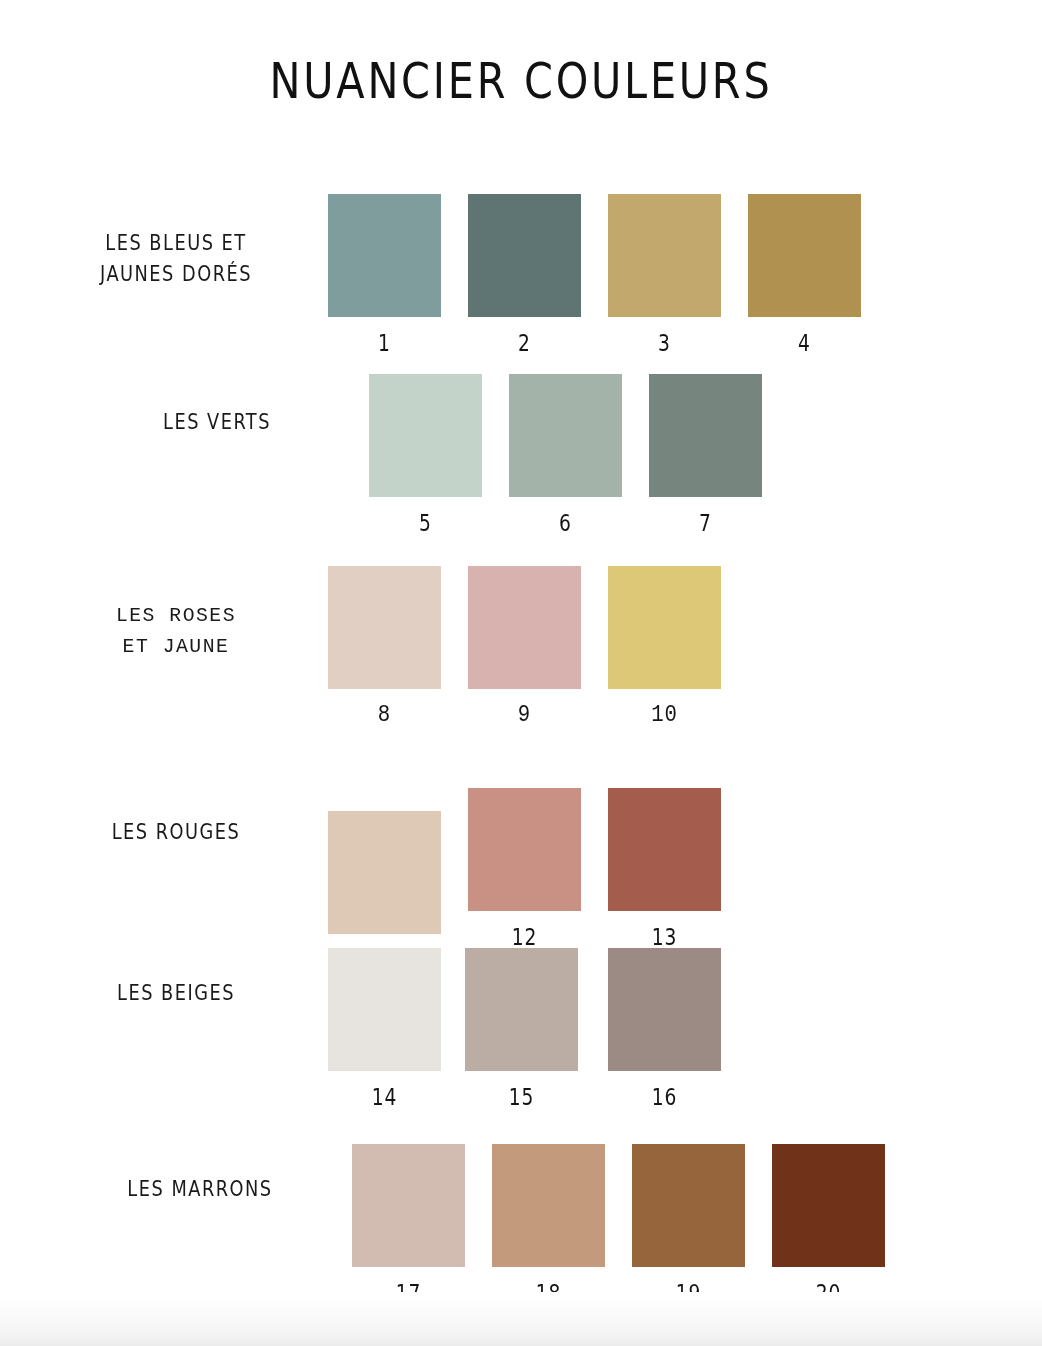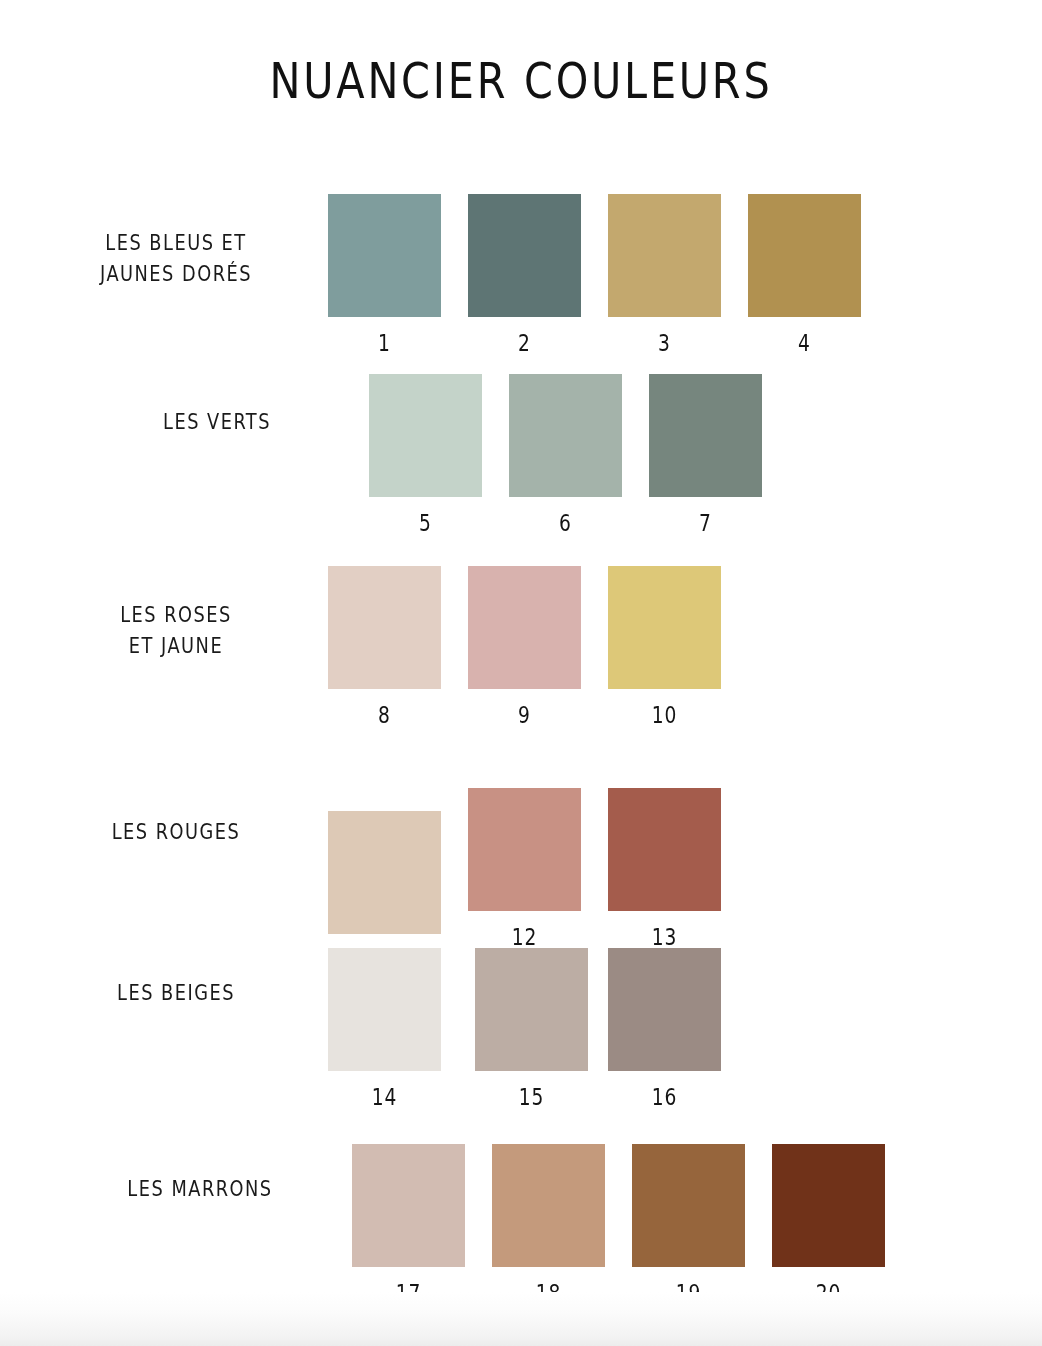--- a/index.html
+++ b/index.html
@@ -145,21 +145,21 @@
           <div class="swatch-cell" style="left: 140px;">
             <div class="swatch-chip" style="background: rgb(164, 179, 170);"></div>
             <span class="swatch-num">6</span>
           </div>
           <div class="swatch-cell" style="left: 280px;">
             <div class="swatch-chip" style="background: rgb(118, 134, 126);"></div>
             <span class="swatch-num">7</span>
           </div>
         </div>
       </div>
-      <div class="row" style="top: 566px;">
+      <div class="row" style="top: 566px; font-family: Liberation Mono, monospace;">
         <div class="row-label" style="top: 34px;">
           <span class="lbl-line">LES ROSES</span>
           <span class="lbl-line">ET JAUNE</span>
         </div>
         <div class="swatches">
           <div class="swatch-cell" style="left: 0px;">
             <div class="swatch-chip" style="background: rgb(226, 207, 196);"></div>
             <span class="swatch-num">8</span>
           </div>
           <div class="swatch-cell" style="left: 140px;">
@@ -193,21 +193,21 @@
       </div>
       <div class="row" style="top: 948px;">
         <div class="row-label" style="top: 30px;">
           <span class="lbl-line">LES BEIGES</span>
         </div>
         <div class="swatches">
           <div class="swatch-cell" style="left: 0px;">
             <div class="swatch-chip" style="background: rgb(231, 227, 222);"></div>
             <span class="swatch-num">14</span>
           </div>
-          <div class="swatch-cell" style="left: 147px;">
+          <div class="swatch-cell" style="left: 137px;">
             <div class="swatch-chip" style="background: rgb(188, 173, 164);"></div>
             <span class="swatch-num">15</span>
           </div>
           <div class="swatch-cell" style="left: 280px;">
             <div class="swatch-chip" style="background: rgb(155, 139, 132);"></div>
             <span class="swatch-num">16</span>
           </div>
         </div>
       </div>
       <div class="row" style="top: 1144px; margin-left: 24px;">

